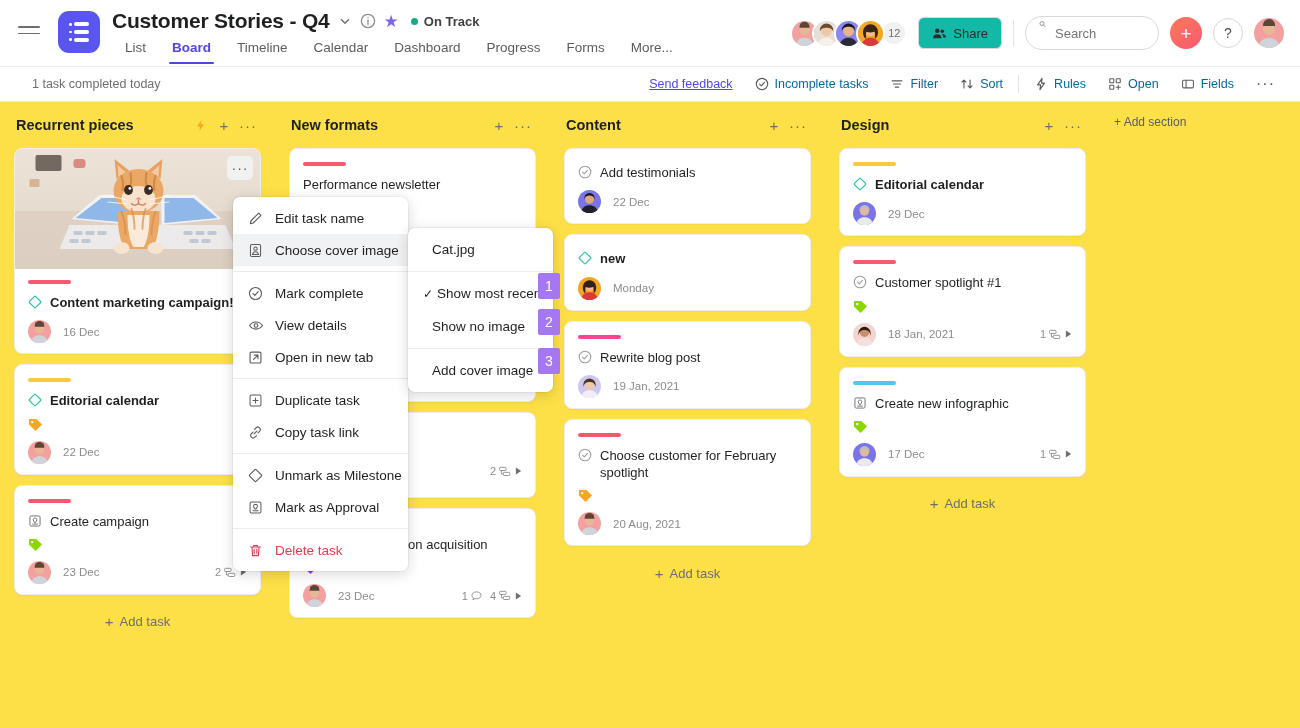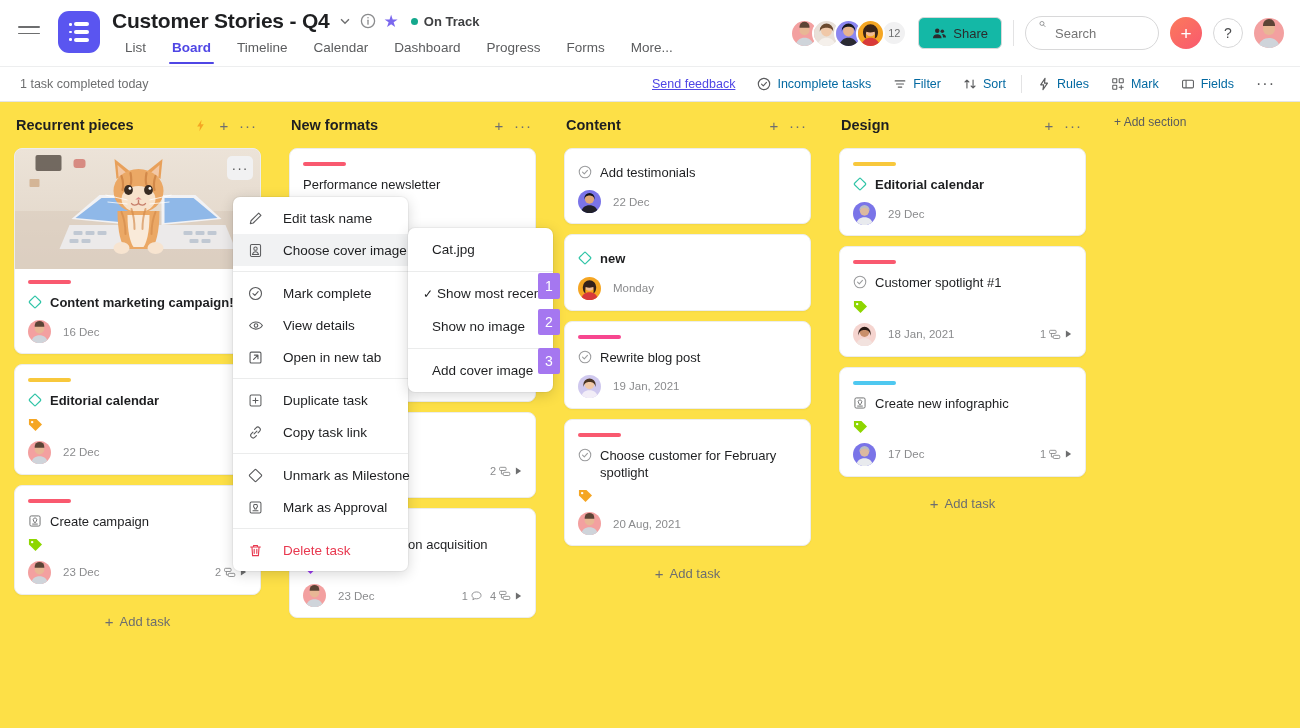--- a/index.html
+++ b/index.html
@@ -108,21 +108,21 @@
     font-size: 14px; color: #4b4c4e; cursor: pointer; background:#fff;
   }
   .me-av { width: 30px; height: 30px; border-radius: 50%; overflow: hidden; cursor: pointer; }
 
   
   .subbar {
     position: absolute; top: 66px; left: 0; width: 1300px; height: 36px;
     border-top: 1px solid #edeeef; border-bottom: 1px solid #e4e5e6;
     display: flex; align-items: center; background: #fff;
   }
-  .subbar-left { position: absolute; left: 20px; font-size: 12.5px; color: #6d6e6f; }
+  .subbar-left { position: absolute; left: 32px; font-size: 12.5px; color: #6d6e6f; }
   .subbar-right {
     position: absolute; right: 14px; display: flex; align-items: center; gap: 0;
   }
   .sb-item {
     display: flex; align-items: center; gap: 6px;
     font-size: 12.5px; color: #0369a1; padding: 0 11px; cursor: pointer; white-space: nowrap;
   }
   .sb-item.link { color: #4f46e5; text-decoration: underline; }
   .sb-sep { width: 1px; height: 18px; background: #e3e3e4; margin: 0 4px; }
 
@@ -186,21 +186,21 @@
     color: #5b5c5e; font-size: 14px; letter-spacing: 1px; z-index: 6; cursor: pointer;
   }
 
   
   .ctx {
     position: absolute; z-index: 40; background: #fff;
     border-radius: 7px; box-shadow: 0 3px 14px rgba(0,0,0,0.16), 0 0 0 1px rgba(0,0,0,0.04);
     padding: 5px 0;
   }
   .ctx-item {
-    display: flex; align-items: center; gap: 19px;
+    display: flex; align-items: center; gap: 11px;
     height: 32px; padding: 0 14px; font-size: 13.5px; color: #1e1f21;
     cursor: pointer; white-space: nowrap;
   }
   .ctx-item.hl { background: #f1f2f3; }
   .ctx-item.danger { color: #e8384f; }
   .ctx-item .mi { width: 17px; height: 17px; flex: 0 0 17px;
                   display: flex; align-items: center; justify-content: center; color: #5b5c5e; }
   .ctx-item.danger .mi { color: #e8384f; }
   .ctx-item .caret { margin-left: auto; padding-left: 18px; color: #5b5c5e; font-size: 13px; }
   .ctx-sep { height: 1px; background: #ebecec; margin: 5px 0; }
@@ -380,21 +380,21 @@
           </svg>
         <span>Rules</span>
       </div>
       <div class="sb-item">
         <svg width="14" height="14" viewBox="0 0 16 16" fill="none" stroke="#5b5c5e" stroke-width="1.2">
             <rect x="2" y="2" width="4.6" height="4.6" rx="0.6"></rect>
             <rect x="9.4" y="2" width="4.6" height="4.6" rx="0.6"></rect>
             <rect x="2" y="9.4" width="4.6" height="4.6" rx="0.6"></rect>
             <path d="M11.7 9.4v4.6M9.4 11.7h4.6" stroke-linecap="round"></path>
           </svg>
-        <span>Mark</span>
+        <span>Open</span>
       </div>
       <div class="sb-item">
         <svg width="14" height="14" viewBox="0 0 16 16" fill="none" stroke="#5b5c5e" stroke-width="1.2">
             <rect x="1.8" y="3.6" width="12.4" height="8.8" rx="1.2"></rect>
             <path d="M5.8 3.6v8.8"></path>
           </svg>
         <span>Fields</span>
       </div>
       <div class="sb-item" style="font-size:16px;letter-spacing:1px;color:#5b5c5e;">···</div>
     </div>

